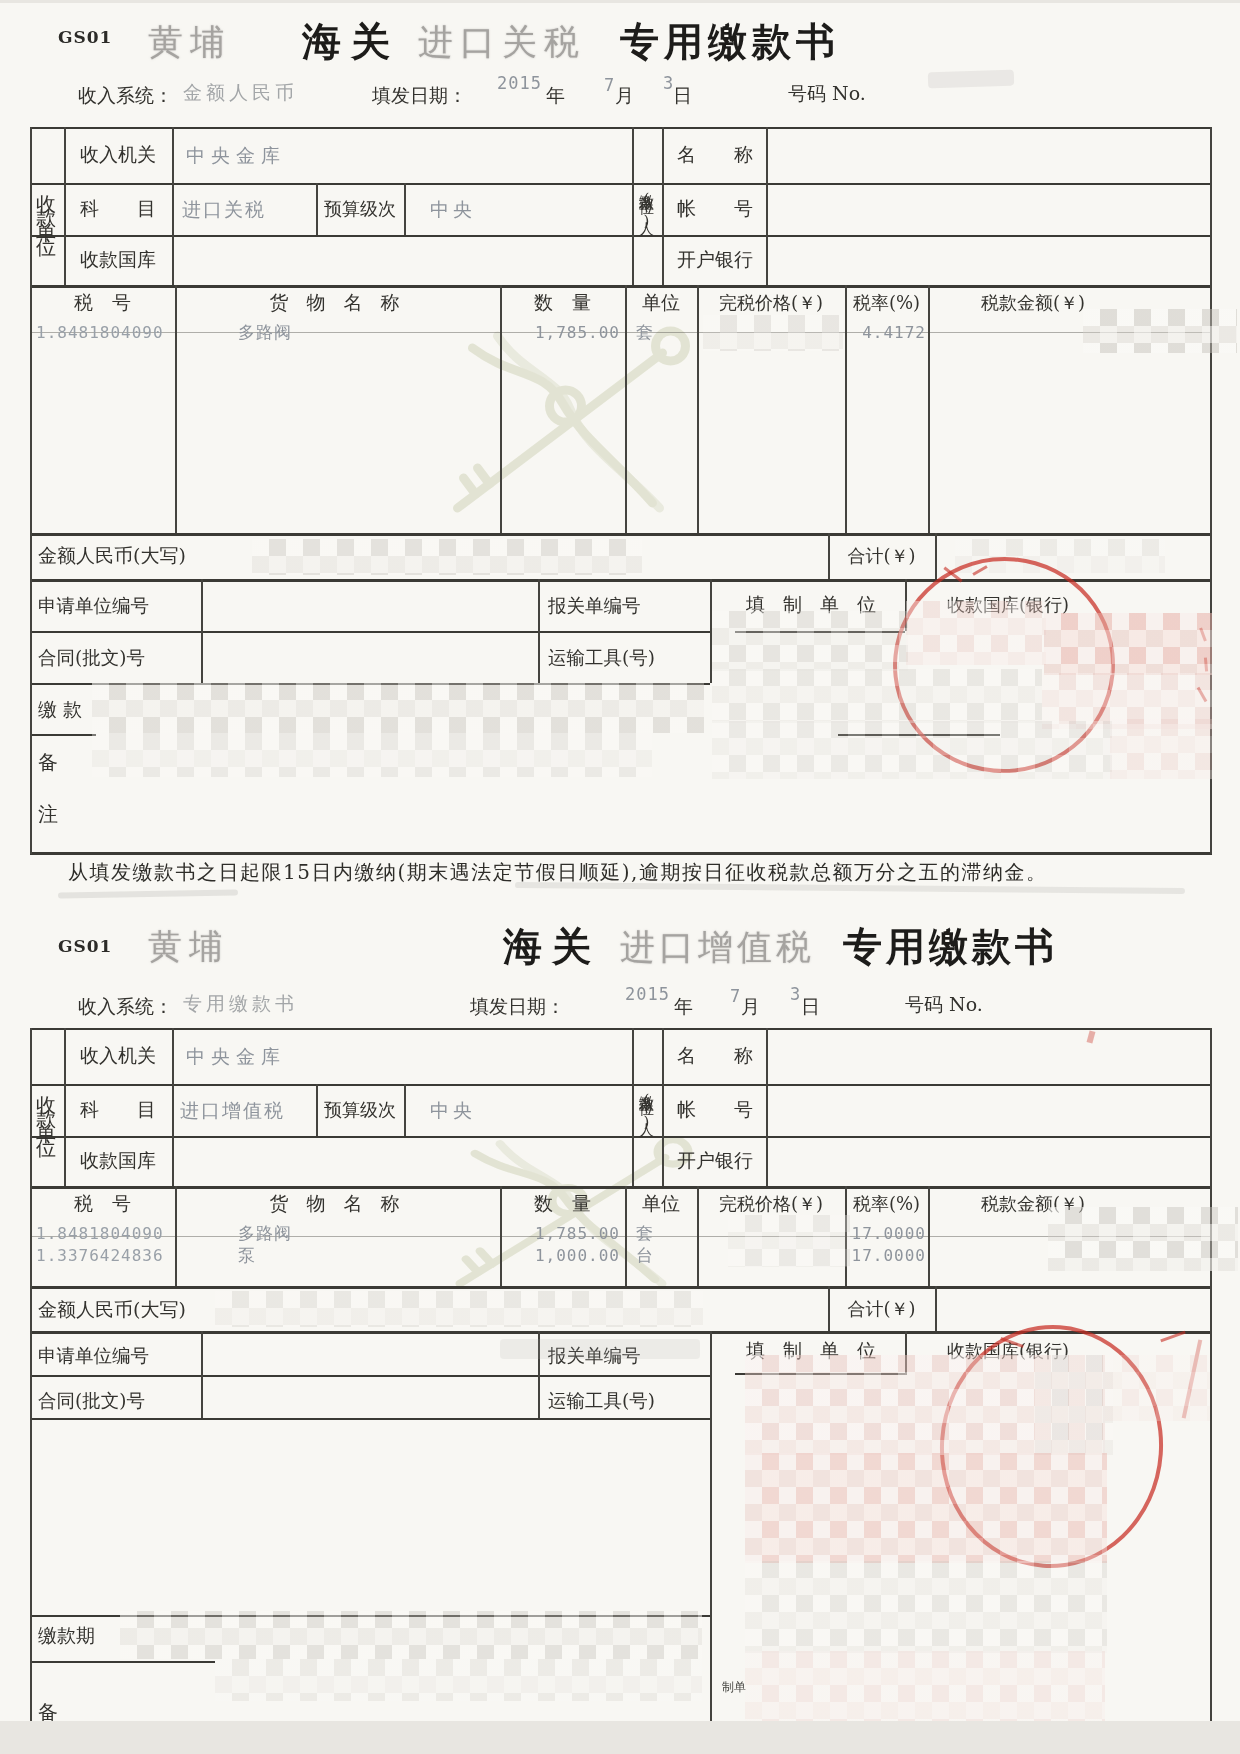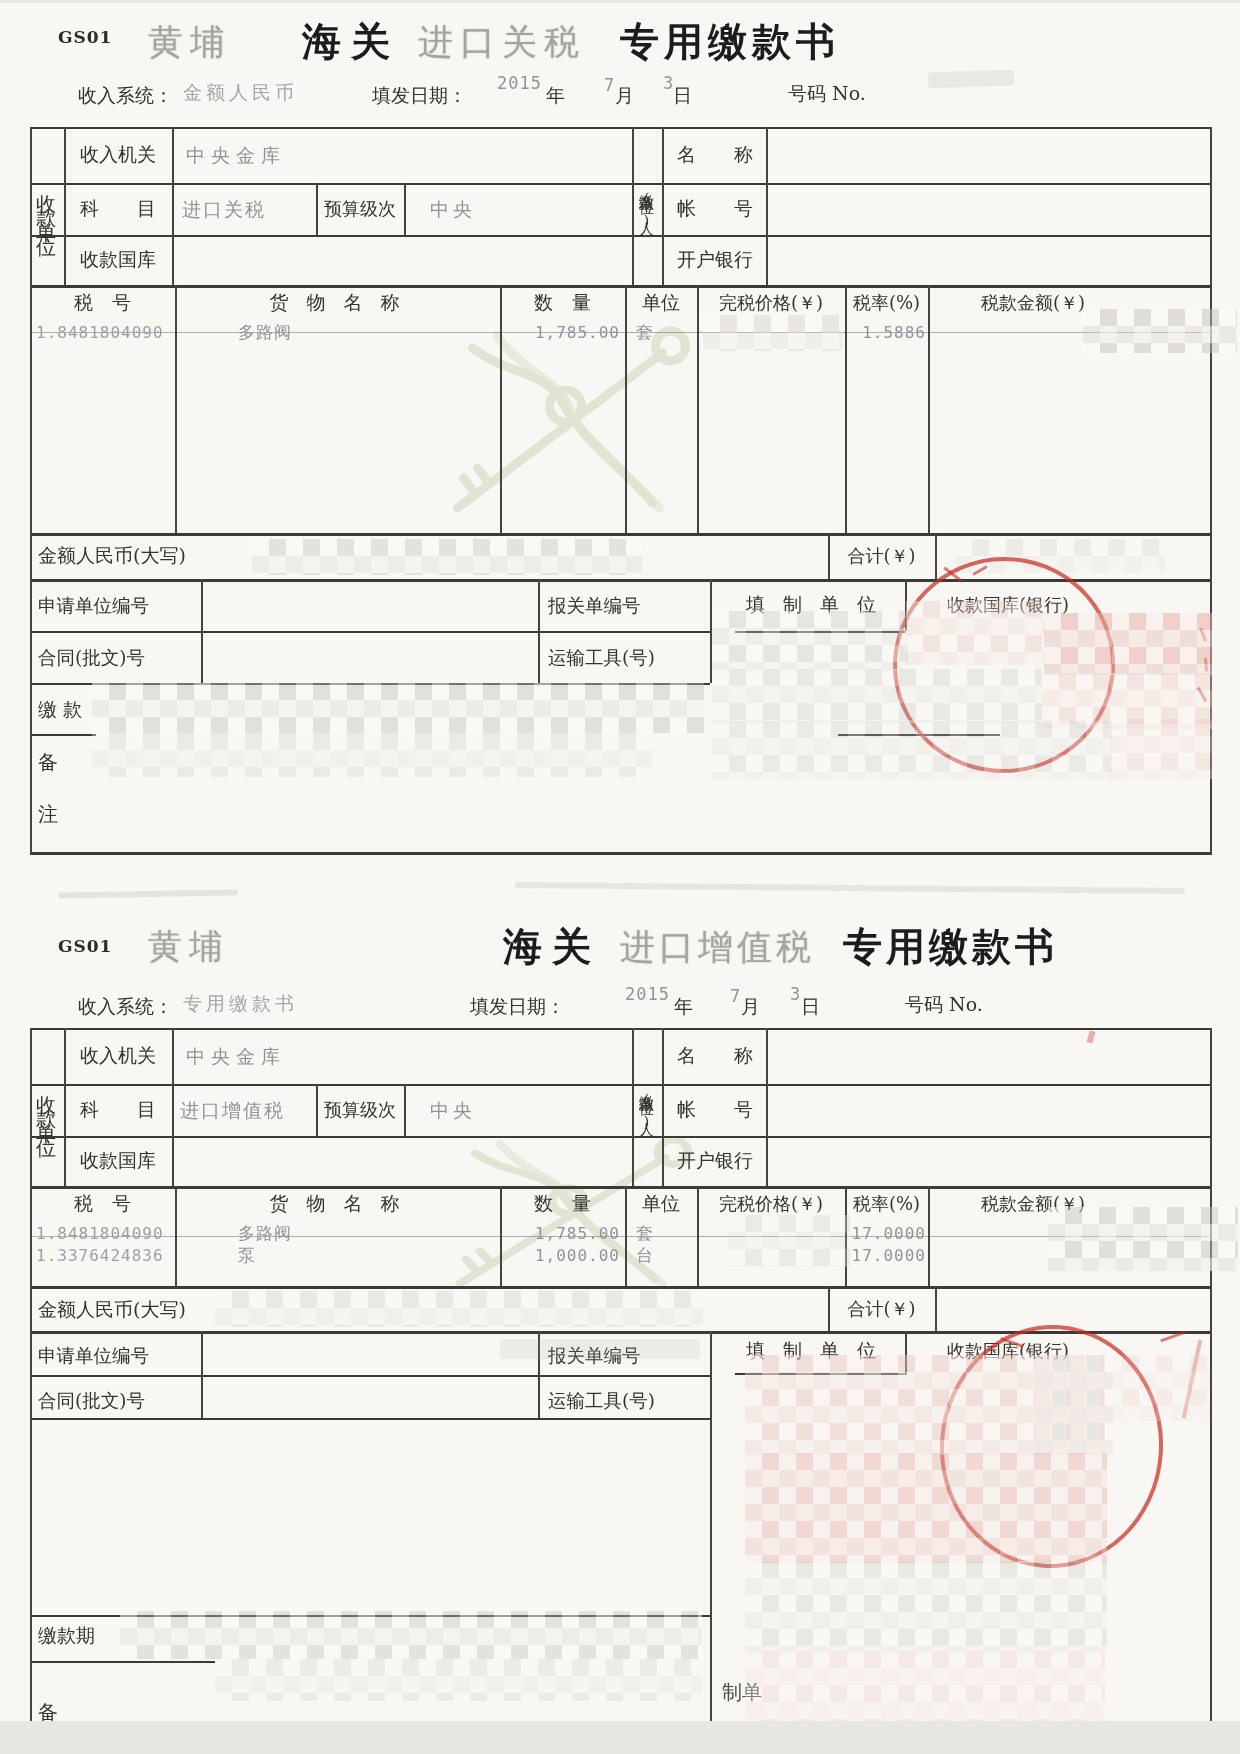--- a/index.html
+++ b/index.html
@@ -120,21 +120,21 @@
   <div class="t c" style="left:500px;top:284px;width:125px;height:32px;">数　量</div>
   <div class="t c" style="left:625px;top:284px;width:72px;height:32px;">单位</div>
   <div class="t c" style="left:697px;top:284px;width:148px;height:32px;font-size:18px;">完税价格(￥)</div>
   <div class="t c" style="left:845px;top:284px;width:83px;height:32px;font-size:18px;">税率(%)</div>
   <div class="t c" style="left:928px;top:284px;width:210px;height:32px;font-size:18px;">税款金额(￥)</div>
 
   <div class="dm" style="left:36px;top:320px;color:#99a0a8;">1.8481804090</div>
   <div class="dm" style="left:238px;top:318px;font-size:17px;">多路阀</div>
   <div class="dm" style="left:495px;top:320px;width:125px;text-align:right;">1,785.00</div>
   <div class="dm" style="left:636px;top:318px;font-size:17px;">套</div>
-  <div class="dm" style="left:830px;top:320px;width:96px;text-align:right;">1.5886</div>
+  <div class="dm" style="left:830px;top:320px;width:96px;text-align:right;">4.4172</div>
   <div class="mx mx-g" style="left:703px;top:312px;width:140px;height:36px;opacity:.55;"></div>
   <div class="mx mx-g" style="left:1083px;top:306px;width:154px;height:44px;opacity:.85;"></div>
 
   <div class="t" style="left:38px;top:540px;font-size:19px;">金额人民币(大写)</div>
   <div class="mx mx-g" style="left:252px;top:536px;width:390px;height:36px;opacity:.7;"></div>
   <div class="t c" style="left:828px;top:530px;width:107px;height:46px;font-size:18px;">合计(￥)</div>
   <div class="mx mx-g" style="left:955px;top:536px;width:210px;height:34px;opacity:.4;"></div>
 
   <div class="t" style="left:38px;top:590px;font-size:18.5px;">申请单位编号</div>
   <div class="t" style="left:548px;top:590px;font-size:18.5px;">报关单编号</div>
@@ -156,20 +156,21 @@
   <div class="mx mx-g" style="left:92px;top:680px;width:612px;height:50px;opacity:.75;"></div>
   <div class="mx mx-g" style="left:92px;top:730px;width:560px;height:44px;opacity:.45;"></div>
   <div class="mx mx-g" style="left:712px;top:608px;width:196px;height:60px;opacity:.6;"></div>
   <div class="mx mx-p" style="left:906px;top:598px;width:140px;height:64px;opacity:.6;"></div>
   <div class="mx mx-r" style="left:1044px;top:610px;width:168px;height:62px;opacity:.75;"></div>
   <div class="mx mx-g" style="left:712px;top:666px;width:330px;height:54px;opacity:.5;"></div>
   <div class="mx mx-p" style="left:1042px;top:670px;width:170px;height:56px;opacity:.6;"></div>
   <div class="mx mx-g" style="left:712px;top:718px;width:400px;height:58px;opacity:.45;"></div>
   <div class="mx mx-p" style="left:1110px;top:716px;width:102px;height:60px;opacity:.5;"></div>
 
+  <div class="t" style="left:68px;top:856px;font-size:20px;letter-spacing:1.5px;color:#2e2d29;">从填发缴款书之日起限15日内缴纳(期末遇法定节假日顺延),逾期按日征收税款总额万分之五的滞纳金。</div>
 
   <div class="smudge" style="left:58px;top:888px;width:180px;height:6px;background:rgba(150,150,146,.2);transform:rotate(-1deg);"></div>
   <div class="smudge" style="left:515px;top:882px;width:670px;height:6px;background:rgba(150,150,146,.18);transform:rotate(.5deg);"></div>
 
   <svg class="wm" style="left:430px;top:1118px;" width="280" height="195" viewBox="0 0 280 240" preserveAspectRatio="none">
     <g fill="none" stroke="#cfd2b6" stroke-width="9" stroke-linecap="round" opacity="0.85">
       <path d="M30,200 L235,45"></path>
         <circle cx="243" cy="38" r="15"></circle>
       <path d="M48,186 l-12,-16 M62,176 l-12,-16"></path>
       <path d="M45,40 C85,70 115,60 135,95 C155,130 185,150 225,195"></path>
@@ -272,21 +273,21 @@
   <div class="t" style="left:38px;top:1340px;font-size:18.5px;">申请单位编号</div>
   <div class="t" style="left:548px;top:1340px;font-size:18.5px;">报关单编号</div>
   <div class="smudge" style="left:500px;top:1336px;width:200px;height:20px;background:rgba(170,170,166,.15);"></div>
   <div class="t c" style="left:724px;top:1330px;width:180px;height:36px;letter-spacing:6px;">填 制 单 位</div>
   <div class="t c" style="left:908px;top:1328px;width:200px;height:40px;font-size:18px;">收款国库(银行)</div>
   <div class="t" style="left:38px;top:1385px;font-size:18.5px;">合同(批文)号</div>
   <div class="t" style="left:548px;top:1385px;font-size:18.5px;">运输工具(号)</div>
   <div class="t" style="left:38px;top:1620px;">缴款期</div>
   <div class="t" style="left:38px;top:1696px;font-size:20px;">备</div>
   <div class="t" style="left:38px;top:1740px;font-size:20px;">注</div>
-  <div class="t" style="left:722px;top:1676px;font-size:20px;color:#4a4a46;">制单</div>
+  <div class="t" style="left:722px;top:1676px;font-size:12px;color:#4a4a46;">制单</div>
 
   <div class="stamp" style="left:940px;top:1322px;width:215px;height:235px;transform:rotate(4deg);"></div>
   <div class="rs" style="left:1000px;top:1338px;width:24px;height:3px;transform:rotate(20deg);"></div>
   <div class="rs" style="left:1160px;top:1332px;width:26px;height:3px;transform:rotate(-20deg);"></div>
   <div class="rs" style="left:1190px;top:1336px;width:4px;height:80px;transform:rotate(12deg);opacity:.5;"></div>
 
   <div class="mx mx-g" style="left:120px;top:1608px;width:582px;height:48px;opacity:.7;"></div>
   <div class="mx mx-g" style="left:215px;top:1656px;width:487px;height:42px;opacity:.4;"></div>
   <div class="mx mx-p" style="left:745px;top:1352px;width:360px;height:100px;opacity:.8;"></div>
   <div class="mx mx-g" style="left:1035px;top:1352px;width:78px;height:100px;opacity:.5;"></div>

